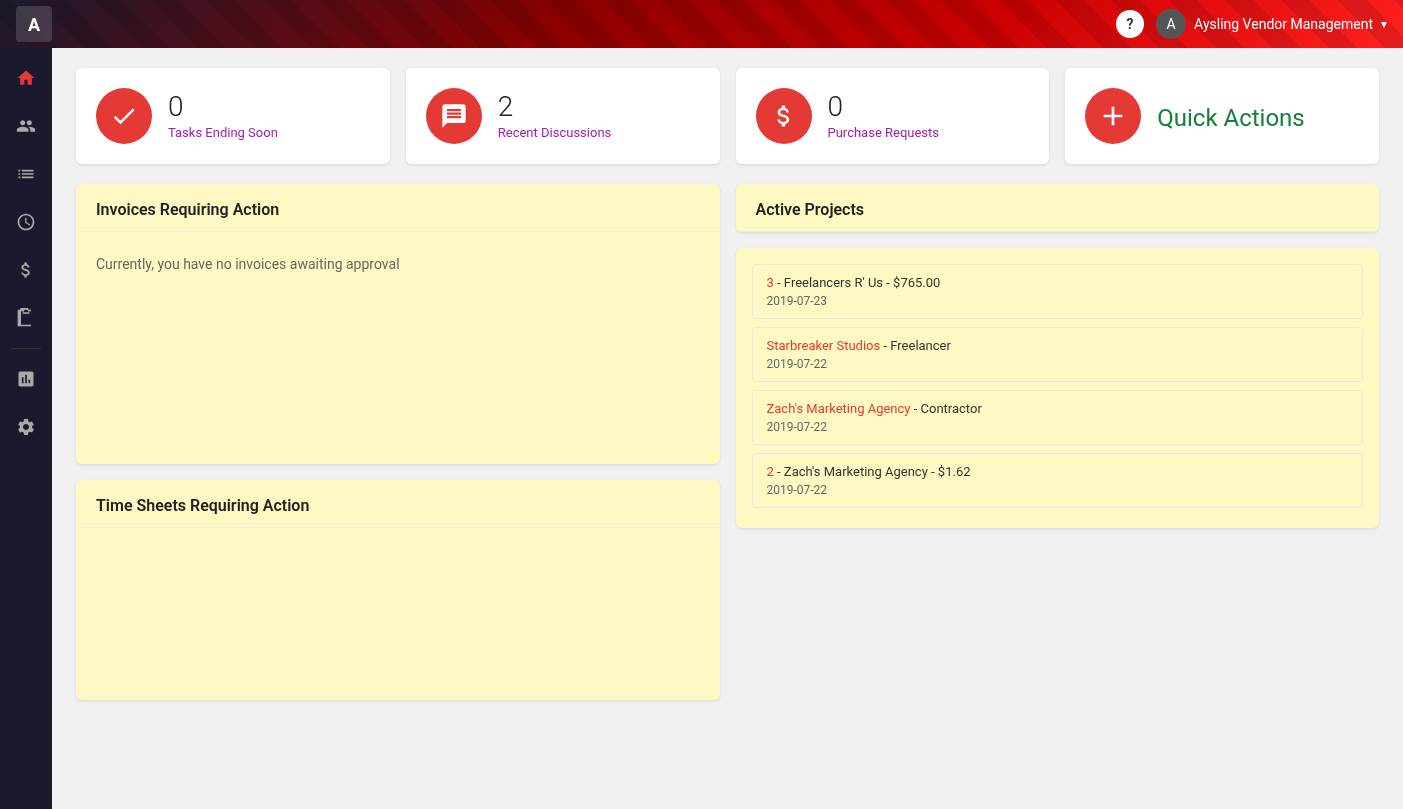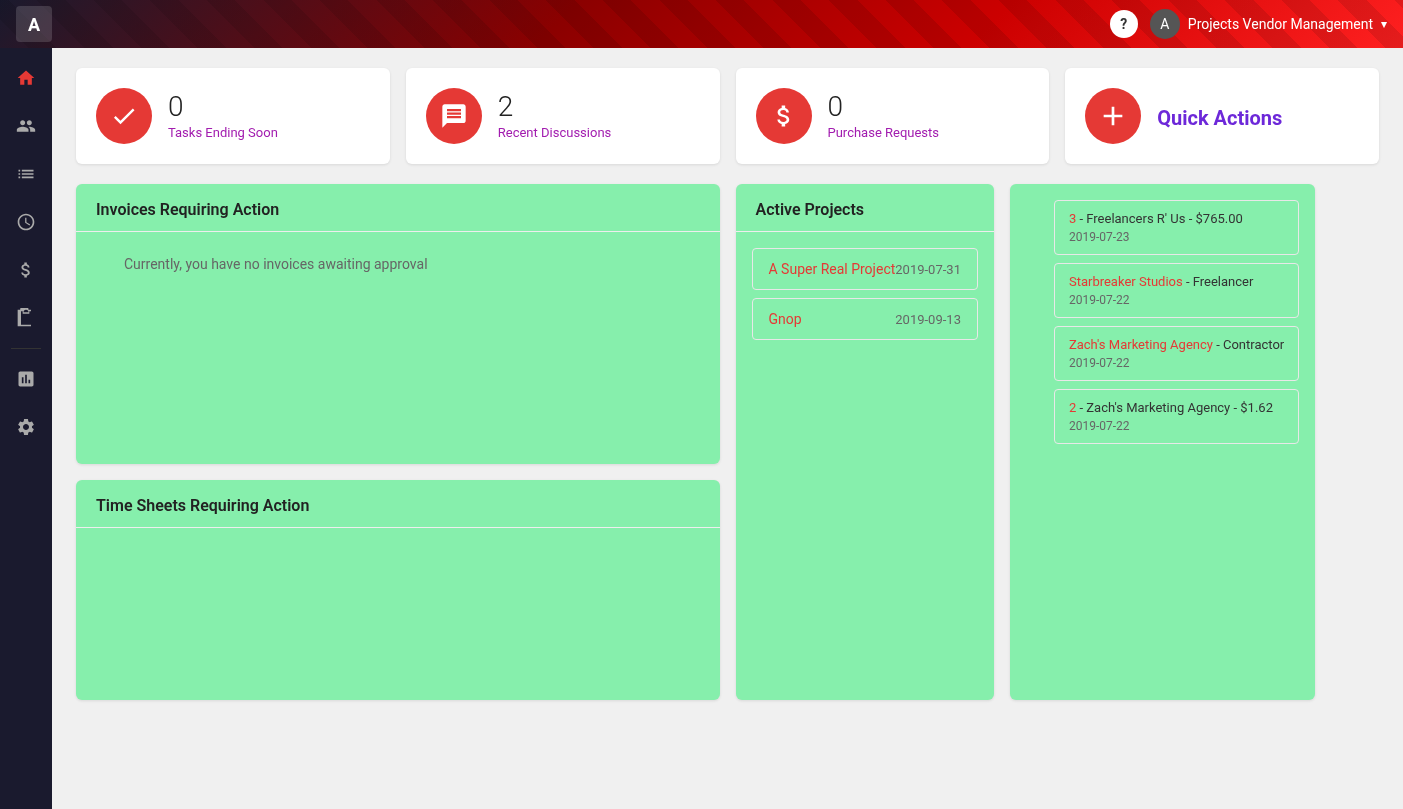--- a/index.html
+++ b/index.html
@@ -140,37 +140,36 @@
 
     
     .two-col-grid {
       display: grid;
       grid-template-columns: 1fr 1fr;
       gap: 16px;
     }
 
     
     .panel {
-      background: #86efac;
+      background: #fef9c3;
       border-radius: 6px;
       box-shadow: 0 1px 3px rgba(0,0,0,0.1);
       overflow: hidden;
     }
     .panel-header {
       padding: 16px 20px 12px;
       border-bottom: 1px solid #eee;
     }
     .panel-title {
       font-size: 16px;
       font-weight: 600;
       color: #222;
     }
     .panel-body {
       padding: 16px 20px;
-      margin-left: 28px;
     }
     .panel-empty {
       color: #666;
       font-size: 14px;
       padding: 8px 0;
     }
 
     
     .project-row {
       display: flex;
@@ -195,21 +194,20 @@
     
     .activity-panel {
       max-height: 280px;
       overflow-y: auto;
     }
     .activity-row {
       border: 1px solid #e8e8e8;
       border-radius: 4px;
       padding: 10px 14px;
       margin-bottom: 8px;
-      margin-left: 28px;
     }
     .activity-row-top {
       font-size: 13px;
       color: #333;
       margin-bottom: 4px;
     }
     .activity-row-bottom {
       font-size: 12px;
       color: #666;
       text-align: left;
@@ -232,21 +230,21 @@
     <span>A</span>
   </div>
   <div class="top-nav-right">
     <div class="help-btn">
       <span>?</span>
     </div>
     <div class="user-info">
       <div class="user-avatar">
         <span>A</span>
       </div>
-      <span>Projects Vendor Management</span>
+      <span>Aysling Vendor Management</span>
       <span style="font-size:12px;color:white;">▾</span>
     </div>
   </div>
 </nav>
 
 <div class="main-layout">
 
   <aside class="sidebar">
     <div class="sidebar-item active">
       <svg width="20" height="20" viewBox="0 0 24 24" fill="currentColor">
@@ -331,21 +329,21 @@
         </div>
       </div>
 
       <div class="stat-card">
         <div class="stat-icon">
           <svg width="32" height="32" viewBox="0 0 24 24" fill="white">
               <path d="M19 13h-6v6h-2v-6H5v-2h6V5h2v6h6v2z"></path>
             </svg>
         </div>
         <div class="stat-info">
-          <div class="stat-label" style="font-size:20px; font-weight:700; color:#6d28d9;">Quick Actions</div>
+          <div class="stat-label" style="font-size:24px; font-weight:400; color:#15803d;">Quick Actions</div>
         </div>
       </div>
 
     </div>
 
     <div class="two-col-grid">
 
       <div style="display:flex;flex-direction:column;gap:16px;">
 
         <div class="panel" style="min-height: 280px;">
@@ -358,35 +356,25 @@
         </div>
 
         <div class="panel" style="min-height: 220px;">
           <div class="panel-header">
             <div class="panel-title">Time Sheets Requiring Action</div>
           </div>
         </div>
 
       </div>
 
-      <div style="display:flex;flex-direction:row;gap:16px;">
+      <div style="display:flex;flex-direction:column;gap:16px;">
 
         <div class="panel">
           <div class="panel-header">
             <div class="panel-title">Active Projects</div>
-          </div>
-          <div class="right-panel-body">
-            <div class="project-row">
-              <a class="project-link" href="#">A Super Real Project</a>
-              <span class="project-date">2019-07-31</span>
-            </div>
-            <div class="project-row">
-              <a class="project-link" href="#">Gnop</a>
-              <span class="project-date">2019-09-13</span>
-            </div>
           </div>
         </div>
 
         <div class="panel">
           <div class="right-panel-body activity-panel">
 
             <div class="activity-row">
               <div class="activity-row-top">
                 <a class="activity-link" href="#">3</a><span> - Freelancers R' Us - $765.00</span>
               </div>

